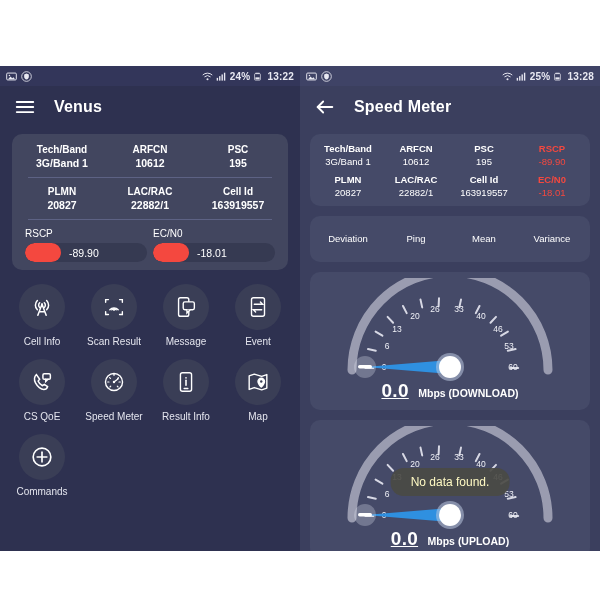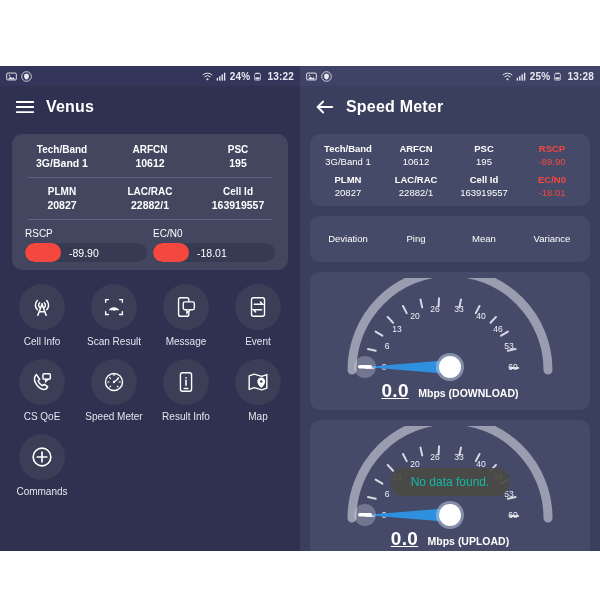--- a/index.html
+++ b/index.html
@@ -47,21 +47,21 @@
     height: 42px;
     display: flex;
     align-items: center;
     padding-left: 14px;
     box-sizing: border-box;
   }
   #phone-left  .appbar { background: #2e3150; }
   #phone-right .appbar { background: #3b3f5e; }
   .appbar .nav-ico { width: 22px; height: 22px; flex: 0 0 auto; }
   .appbar .title {
-    margin-left: 10px;
+    margin-left: 18px;
     font-size: 16px;
     font-weight: bold;
     color: #ffffff;
     letter-spacing: .2px;
   }
 
   
   .card {
     background: #454a68;
     border-radius: 10px;
@@ -194,21 +194,21 @@
 
   .toast {
     position: absolute;
     left: 50%;
     transform: translateX(-50%);
     top: 48px;
     background: rgba(74,74,68,0.92);
     border-radius: 13px;
     padding: 7px 20px;
     font-size: 12px;
-    color: #14b8a6;
+    color: #fef9c3;
     white-space: nowrap;
   }
 </style>
 </head>
 <body>
 
 <div id="stage">
 
   <div class="phone" id="phone-left">
 

